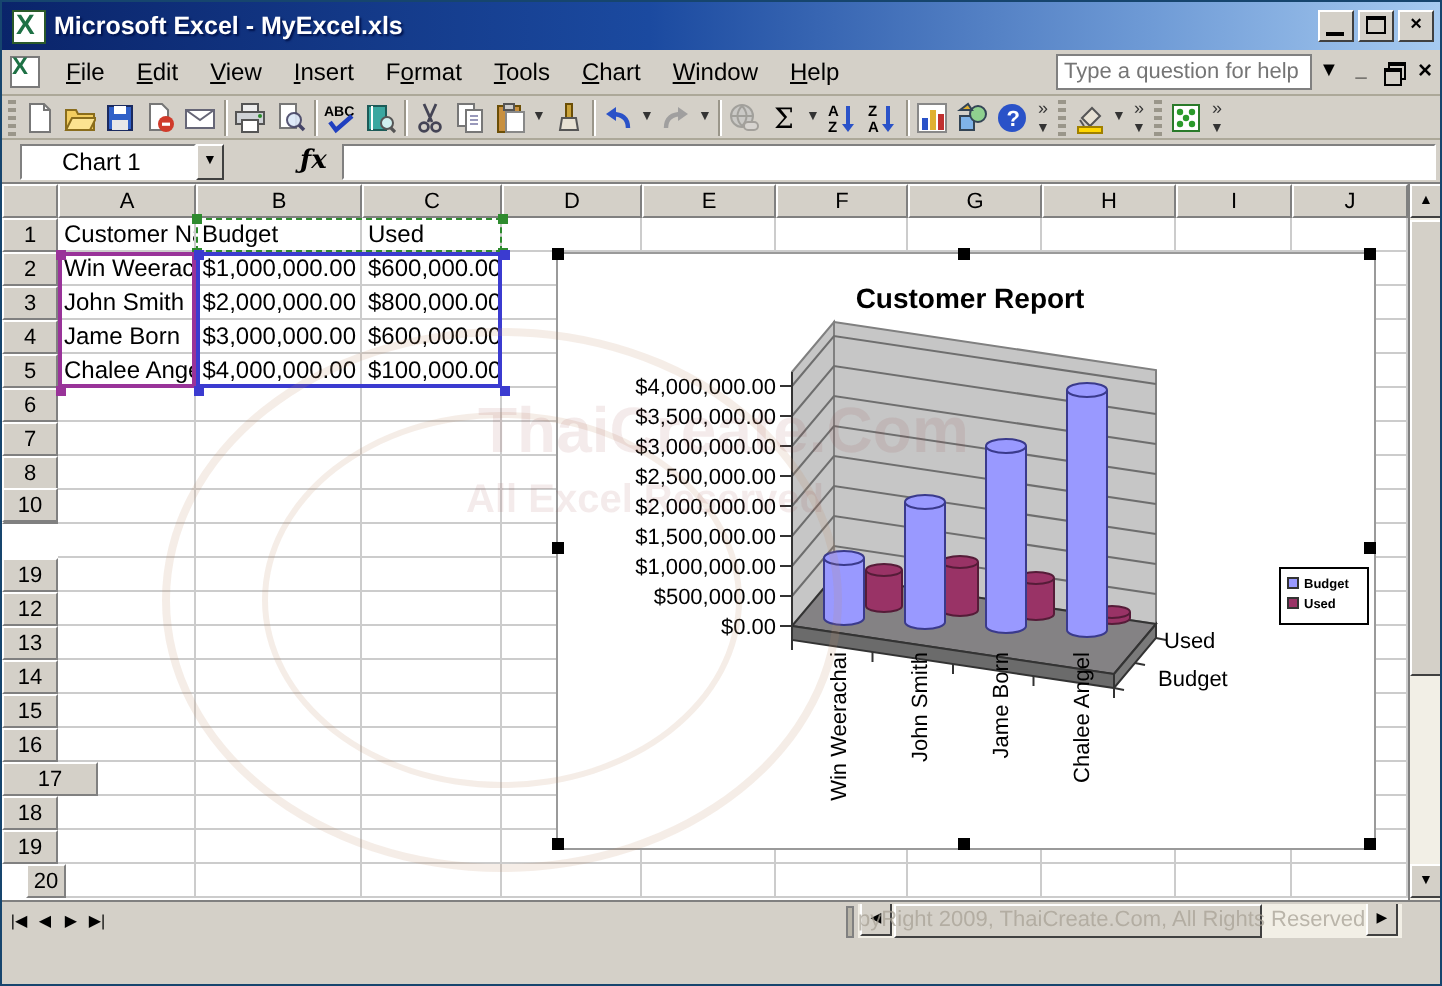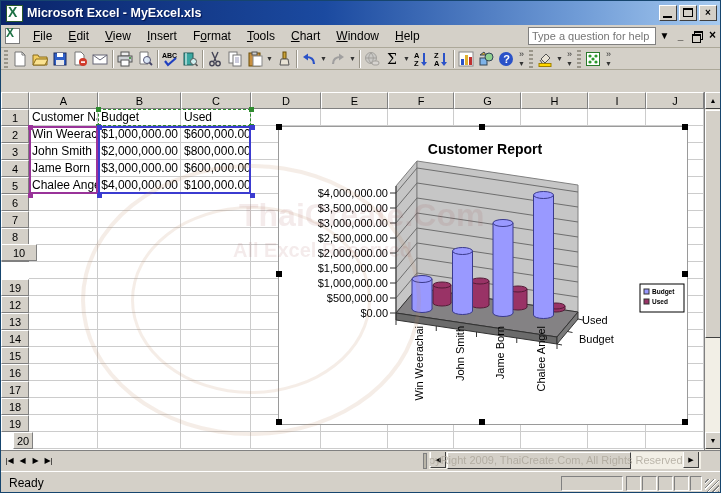--- a/index.html
+++ b/index.html
@@ -313,20 +313,26 @@
             <circle cx="11" cy="5" r="1.6" fill="#2a9a2a"></circle>
             <circle cx="8" cy="8" r="1.6" fill="#2a9a2a"></circle>
             <circle cx="5" cy="11" r="1.6" fill="#2a9a2a"></circle>
             <circle cx="11" cy="11" r="1.6" fill="#2a9a2a"></circle>
           </svg>
         </div>
         <div class="chev">»<br><span class="c2">▼</span></div>
       </div>
   </div>
 
+  <div id="formularow">
+    <div id="namebox">Chart 1</div>
+    <div id="namedrop">▼</div>
+    <div id="fxlab">ƒx</div>
+    <div id="formulainput"></div>
+  </div>
 
   <div id="grid">
     <div class="hdr" style="left:0;top:0;width:28px;height:17px"></div>
     <div id="gridbody"></div>
     <div id="gridparts">
         <div class="hdr" style="left:28px;top:0;width:69px;height:17px">A</div>
         <div class="hdr" style="left:97px;top:0;width:83px;height:17px">B</div>
         <div class="hdr" style="left:180px;top:0;width:70px;height:17px">C</div>
         <div class="hdr" style="left:250px;top:0;width:70px;height:17px">D</div>
         <div class="hdr" style="left:320px;top:0;width:67px;height:17px">E</div>
@@ -337,28 +343,28 @@
         <div class="hdr" style="left:645px;top:0;width:58px;height:17px">J</div>
         <div class="hdr" style="left:0;top:17px;width:28px;height:17px">1</div>
         <div class="hdr" style="left:0;top:34px;width:28px;height:17px">2</div>
         <div class="hdr" style="left:0;top:51px;width:28px;height:17px">3</div>
         <div class="hdr" style="left:0;top:68px;width:28px;height:17px">4</div>
         <div class="hdr" style="left:0;top:85px;width:28px;height:17px">5</div>
         <div class="hdr" style="left:0;top:102px;width:28px;height:17px">6</div>
         <div class="hdr" style="left:0;top:119px;width:28px;height:17px">7</div>
         <div class="hdr" style="left:0;top:136px;width:28px;height:17px">8</div>
         <div class="hdr" style="left:0;top:153px;width:28px;height:17px">9</div>
-        <div class="hdr" style="left:0;top:152px;width:36px;height:17px">10</div>
+        <div class="hdr" style="left:0;top:152px;width:28px;height:17px">10</div>
         <div class="hdr" style="left:0;top:187px;width:28px;height:17px">19</div>
         <div class="hdr" style="left:0;top:204px;width:28px;height:17px">12</div>
         <div class="hdr" style="left:0;top:221px;width:28px;height:17px">13</div>
         <div class="hdr" style="left:0;top:238px;width:28px;height:17px">14</div>
         <div class="hdr" style="left:0;top:255px;width:28px;height:17px">15</div>
         <div class="hdr" style="left:0;top:272px;width:28px;height:17px">16</div>
-        <div class="hdr" style="left:0;top:289px;width:28px;height:17px">17</div>
+        <div class="hdr" style="left:0;top:289px;width:48px;height:17px">17</div>
         <div class="hdr" style="left:0;top:306px;width:28px;height:17px">18</div>
         <div class="hdr" style="left:0;top:323px;width:28px;height:17px">19</div>
         <div class="hdr" style="left:12px;top:340px;width:20px;height:17px">20</div>
         <div class="vline" style="left:96px"></div>
         <div class="vline" style="left:179px"></div>
         <div class="vline" style="left:249px"></div>
         <div class="vline" style="left:319px"></div>
         <div class="vline" style="left:386px"></div>
         <div class="vline" style="left:452px"></div>
         <div class="vline" style="left:519px"></div>
@@ -521,30 +527,20 @@
     <div class="navbtn" style="left:41px">▶|</div>
     <div style="position:absolute;left:422px;top:2px;width:4px;height:16px;background:#b8b4a8;border:1px solid #808080"></div>
     <div id="hscroll">
       <div class="sbtn" style="left:1px;top:-1px;height:17px">◀</div>
       <div id="hthumb"></div>
       <div class="sbtn" style="left:254px;top:-1px;height:17px">▶</div>
       <div id="hwm">CopyRight 2009, ThaiCreate.Com, All Rights Reserved</div>
     </div>
   </div>
 
-  <div id="statusbar">
-    <div class="msg">Ready</div>
-    <div class="spanel" style="left:560px;width:62px"></div>
-    <div class="spanel" style="left:625px;width:15px"></div>
-    <div class="spanel" style="left:641px;width:15px"></div>
-    <div class="spanel" style="left:657px;width:15px"></div>
-    <div class="spanel" style="left:673px;width:15px"></div>
-    <div class="spanel" style="left:689px;width:12px"></div>
-    <div id="grip"></div>
-  </div>
 
   <div id="wm">
     <div class="wm-ell" style="left:80px;top:163px;width:340px;height:272px"></div>
     <div class="wm-ell" style="left:130px;top:205px;width:240px;height:188px;border-width:3px"></div>
     <div class="wm-txt" style="left:238px;top:196px;font-size:32px">ThaiCreate.Com</div>
     <div class="wm-txt" style="left:232px;top:238px;font-size:20px">All Excel Reserved</div>
   </div>
 </div>
 
 </body></html>

